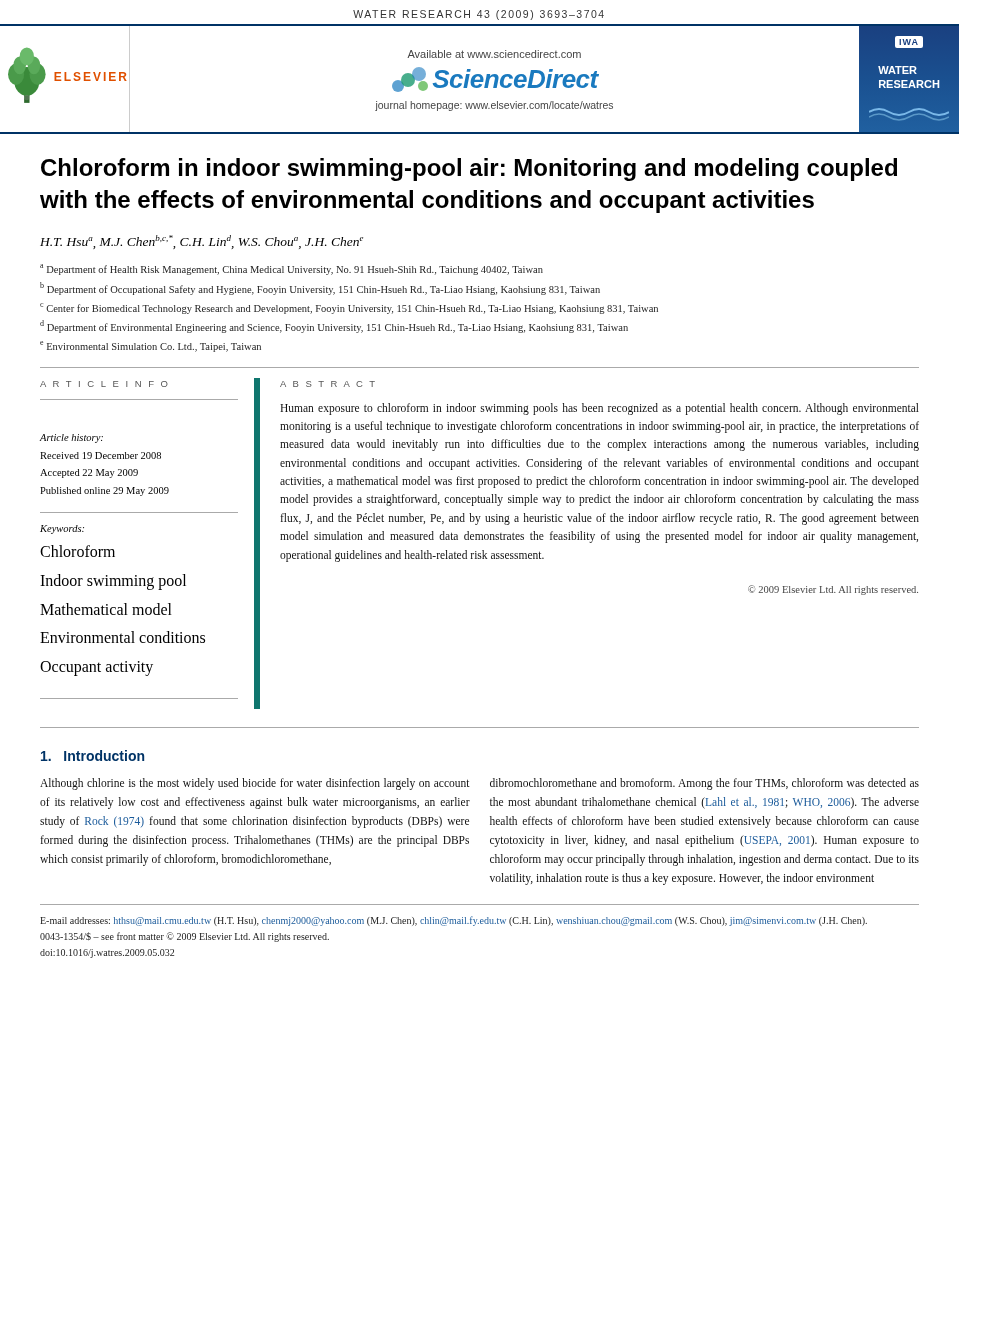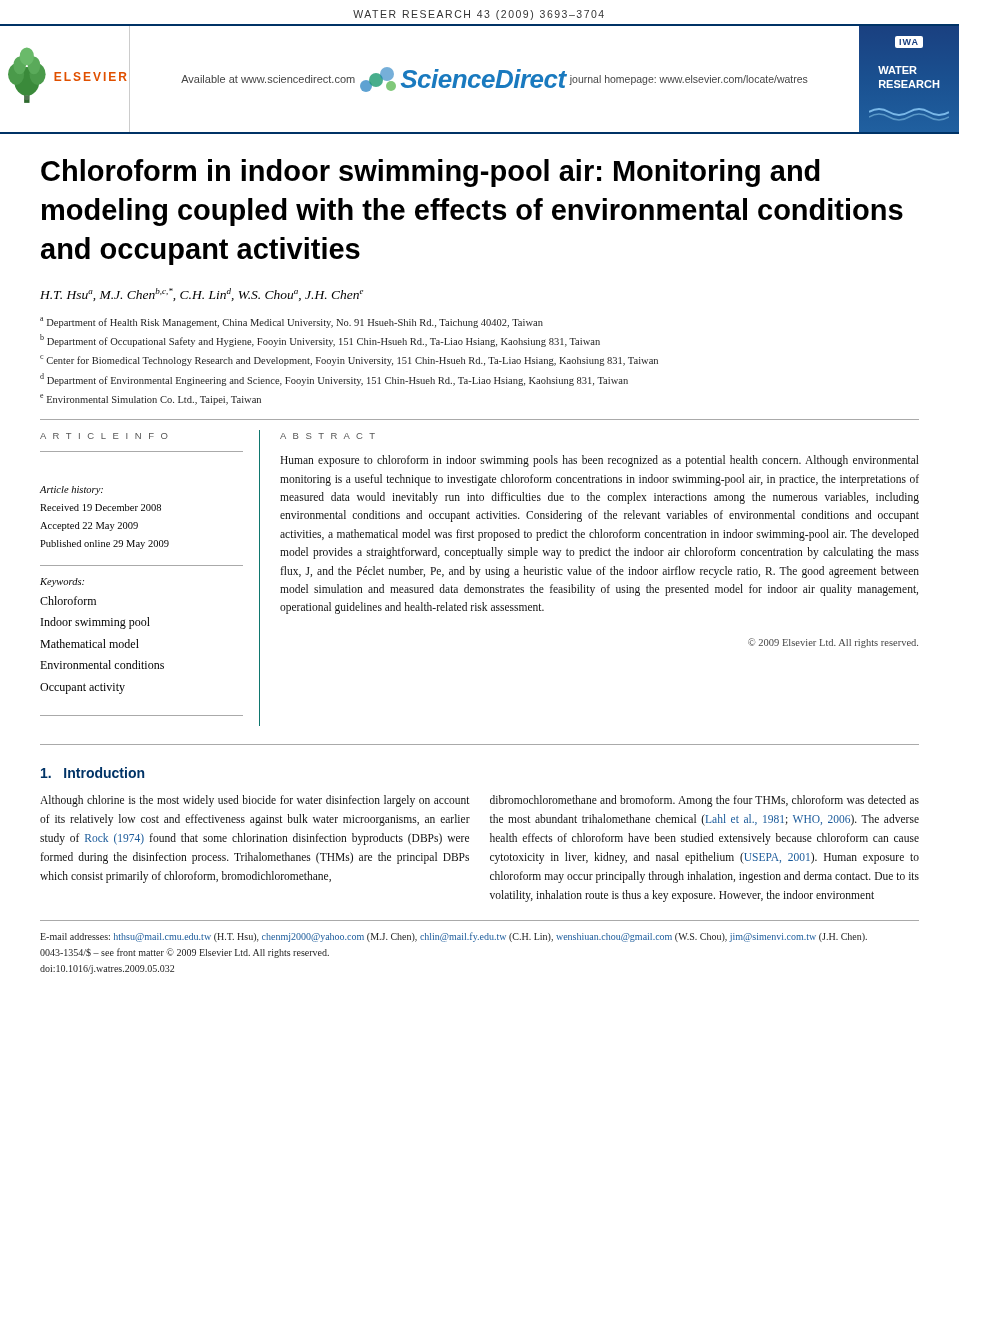--- a/index.html
+++ b/index.html
@@ -56,21 +56,21 @@
       letter-spacing: 2px;
       color: #e05000;
       font-weight: bold;
       font-family: Arial, sans-serif;
       margin-top: 2px;
     }
 
     .center-header {
       flex: 1;
       display: flex;
-      flex-direction: row;
+      flex-direction: column;
       align-items: center;
       justify-content: center;
       gap: 4px;
     }
 
     .available-text {
       font-size: 11px;
       color: #444;
       font-family: Arial, sans-serif;
     }
@@ -129,21 +129,21 @@
       color: #fff;
     }
 
     
     .main-content {
       padding: 18px 40px 10px 40px;
     }
 
     
     .article-title {
-      font-size: 29px;
+      font-size: 24px;
       font-weight: bold;
       line-height: 1.35;
       color: #000;
       margin-bottom: 16px;
       font-family: Arial, sans-serif;
     }
 
     
     .authors {
       font-size: 13.5px;
@@ -183,21 +183,21 @@
     
     .two-col {
       display: flex;
       gap: 20px;
       margin-top: 10px;
     }
 
     .left-col {
       width: 220px;
       min-width: 220px;
-      border-right: 1px solid #0f766e;
+      border-right: 6px solid #0f766e;
       padding-right: 16px;
     }
 
     .right-col {
       flex: 1;
     }
 
     .section-heading {
       font-size: 9.5px;
       letter-spacing: 2px;
@@ -221,21 +221,21 @@
       margin-bottom: 12px;
     }
 
     .keywords-label {
       font-size: 10.5px;
       font-style: italic;
       margin-bottom: 4px;
     }
 
     .keywords-list {
-      font-size: 12px;
+      font-size: 16px;
       line-height: 1.8;
     }
 
     
     .abstract-text {
       font-size: 11.5px;
       line-height: 1.6;
       text-align: justify;
       color: #111;
     }

